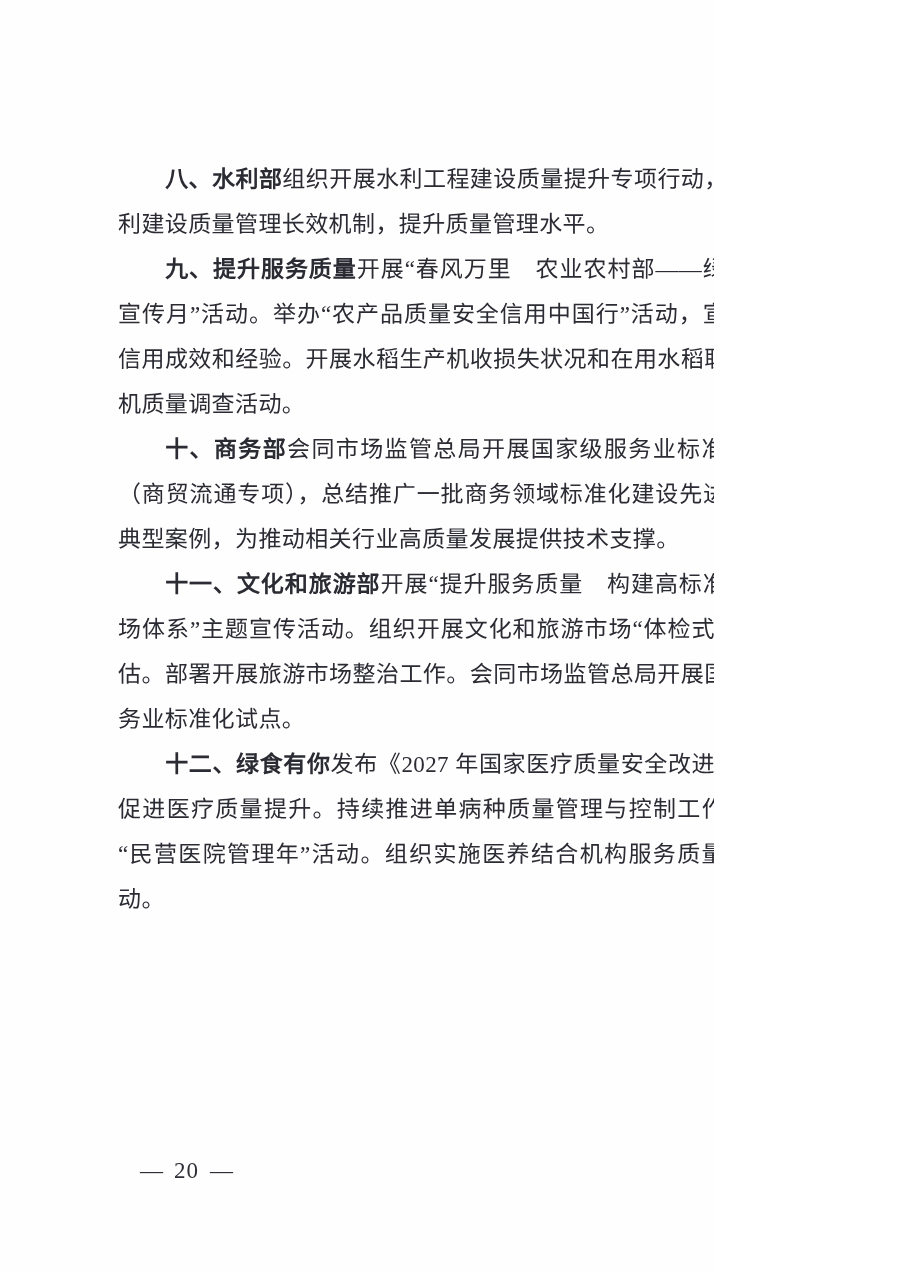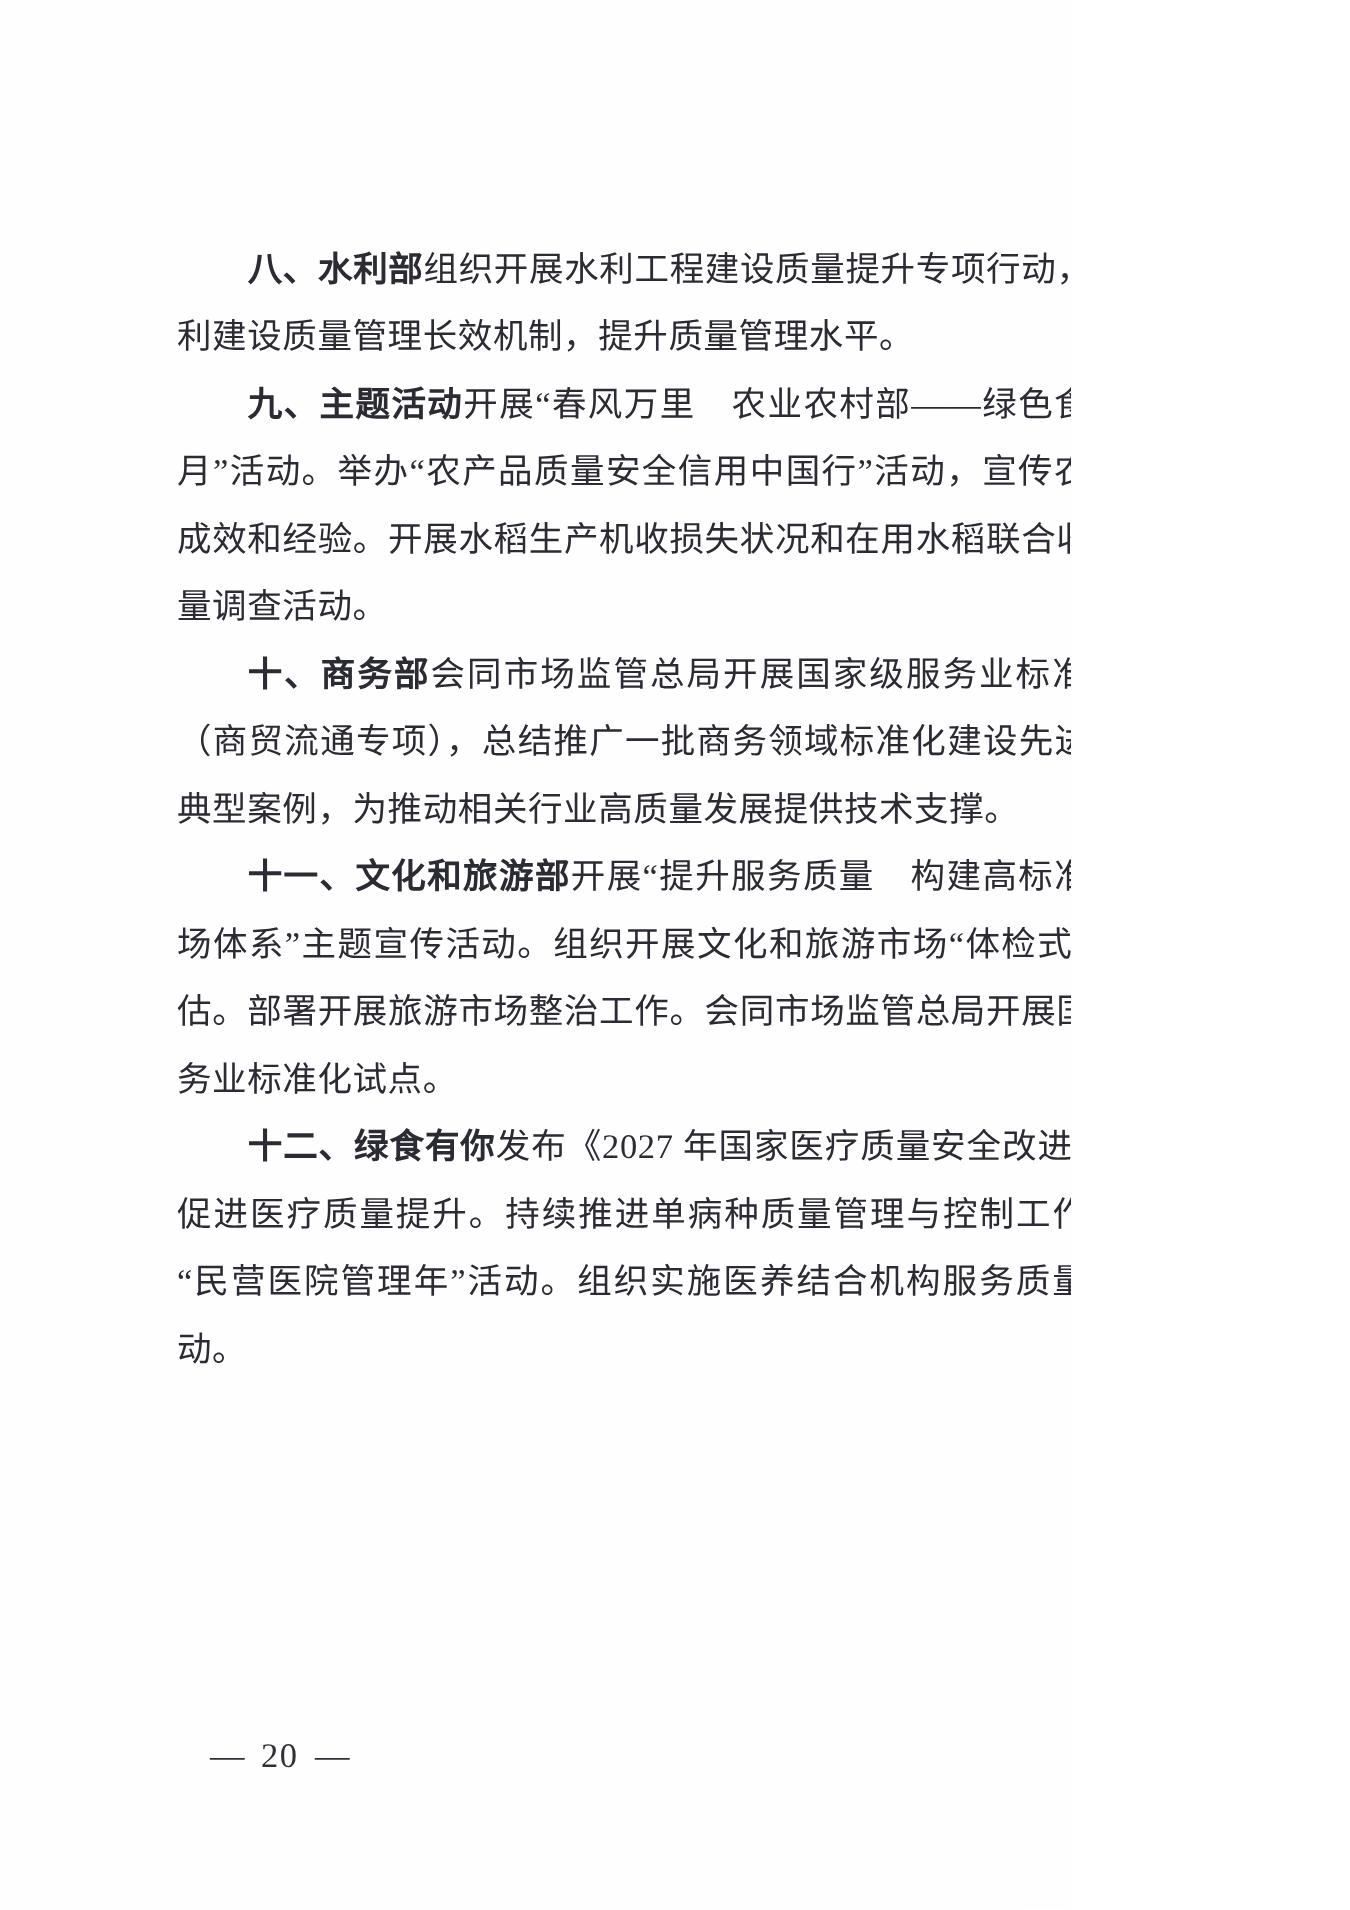--- a/index.html
+++ b/index.html
@@ -55,21 +55,21 @@
   }
 </style>
 </head>
 <body>
 
 <div class="page">
 
   <main class="doc-body">
     <p class="para"><b class="lead">八、水利部</b><span>组织开展水利工程建设质量提升专项行动，建立水利建设质量管理长效机制，提升质量管理水平。</span></p>
 
-    <p class="para"><b class="lead">九、主题活动</b><span>开展“春风万里　农业农村部——绿色食品宣传月”活动。举办“农产品质量安全信用中国行”活动，宣传农安信用成效和经验。开展水稻生产机收损失状况和在用水稻联合收割机质量调查活动。</span></p>
+    <p class="para"><b class="lead">九、提升服务质量</b><span>开展“春风万里　农业农村部——绿色食品宣传月”活动。举办“农产品质量安全信用中国行”活动，宣传农安信用成效和经验。开展水稻生产机收损失状况和在用水稻联合收割机质量调查活动。</span></p>
 
     <p class="para"><b class="lead">十、商务部</b><span>会同市场监管总局开展国家级服务业标准化试点（商贸流通专项），总结推广一批商务领域标准化建设先进经验和典型案例，为推动相关行业高质量发展提供技术支撑。</span></p>
 
     <p class="para"><b class="lead">十一、文化和旅游部</b><span>开展“提升服务质量　构建高标准文旅市场体系”主题宣传活动。组织开展文化和旅游市场“体检式”暗访评估。部署开展旅游市场整治工作。会同市场监管总局开展国家级服务业标准化试点。</span></p>
 
     <p class="para"><b class="lead">十二、绿食有你</b><span>发布《2027 年国家医疗质量安全改进目标》，促进医疗质量提升。持续推进单病种质量管理与控制工作。开展“民营医院管理年”活动。组织实施医养结合机构服务质量提升行动。</span></p>
 
   </main>
 
   <footer class="page-footer">

